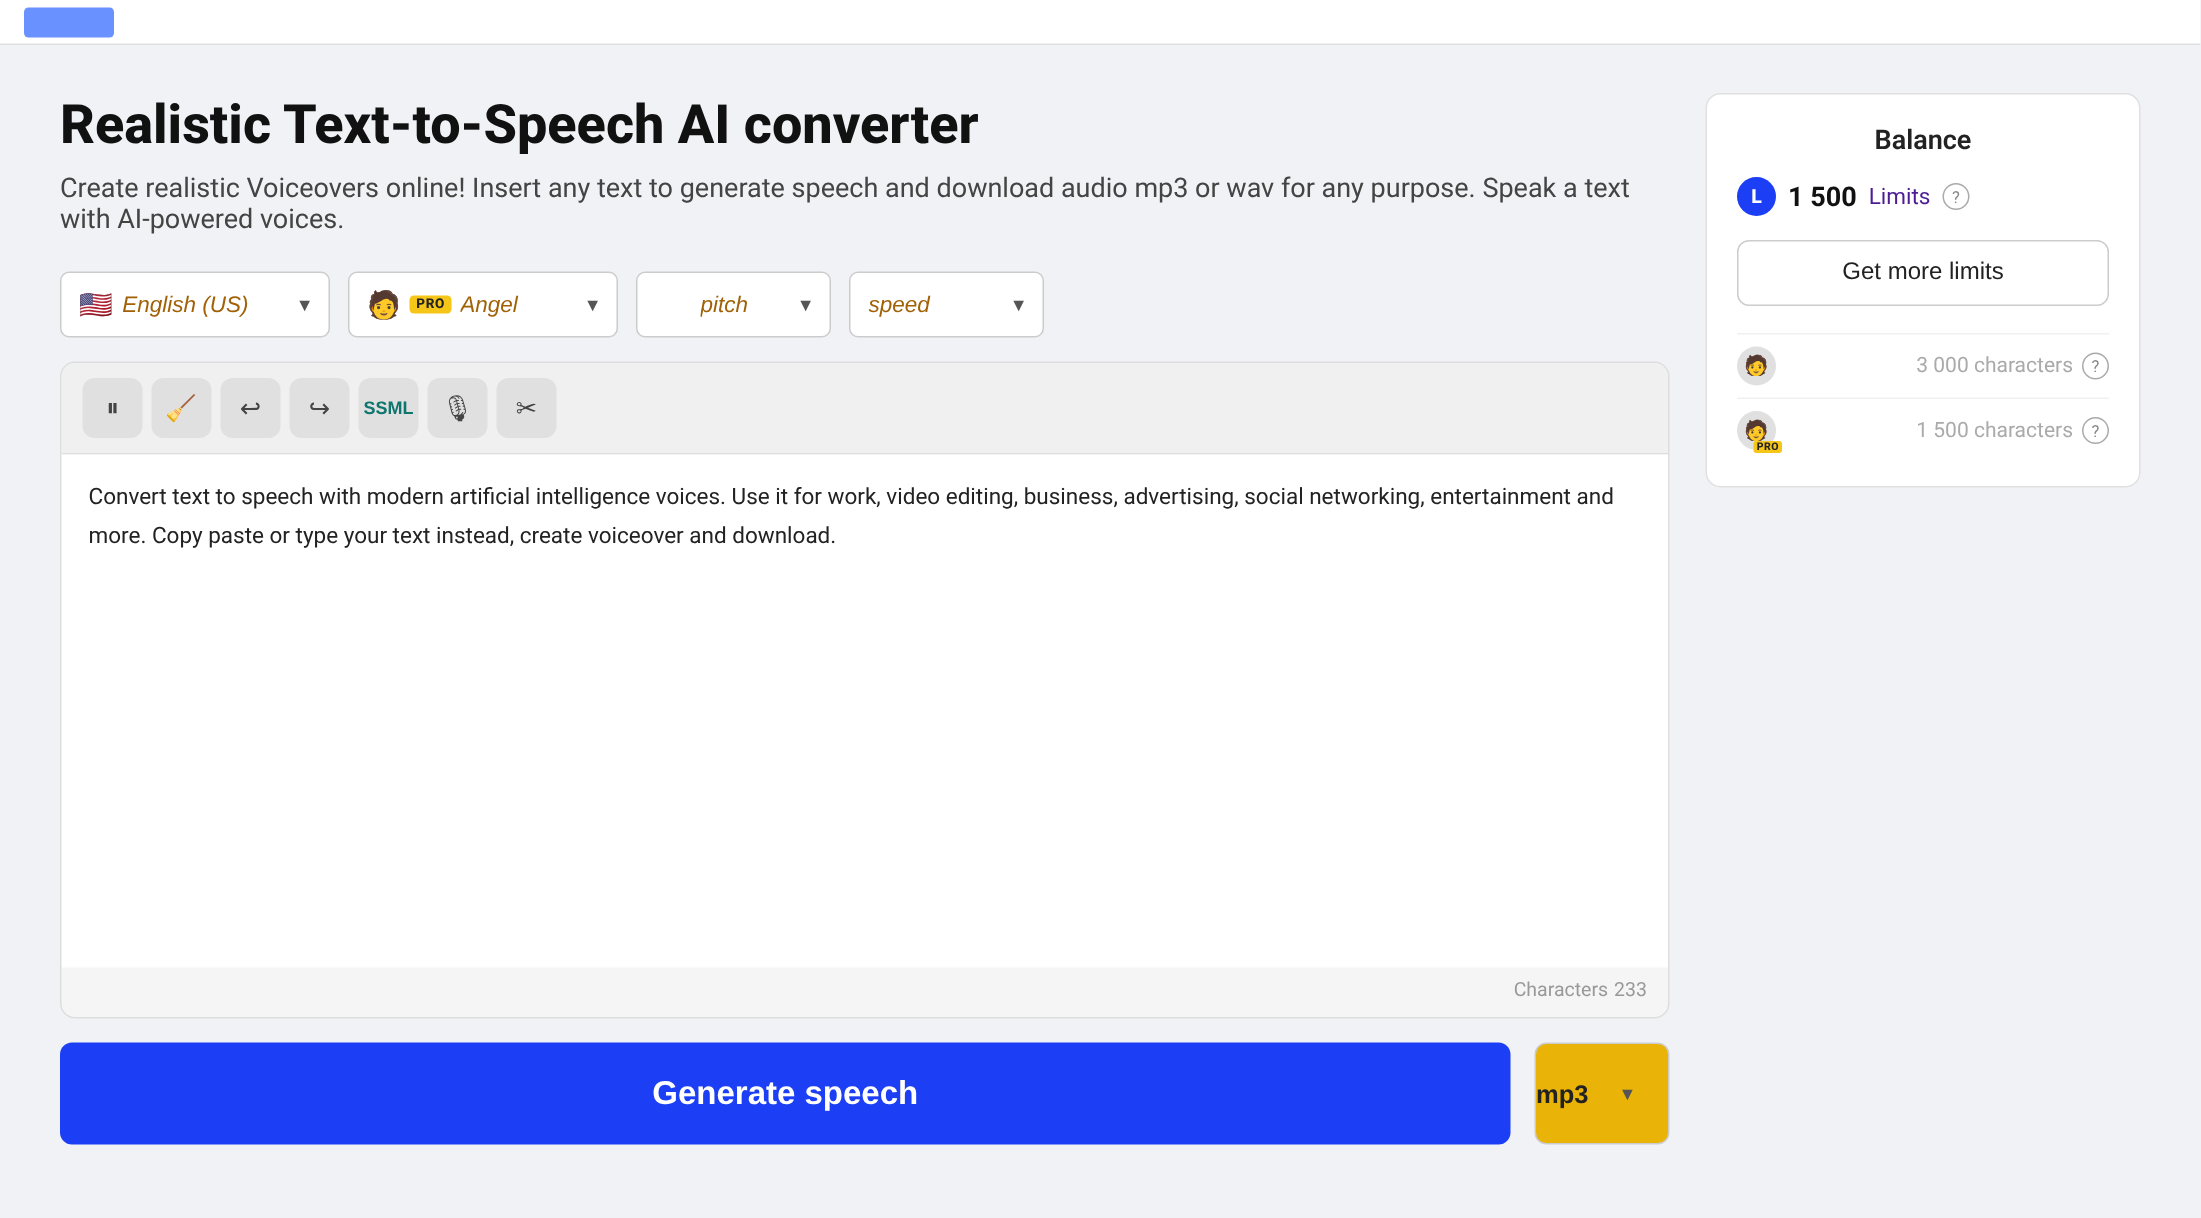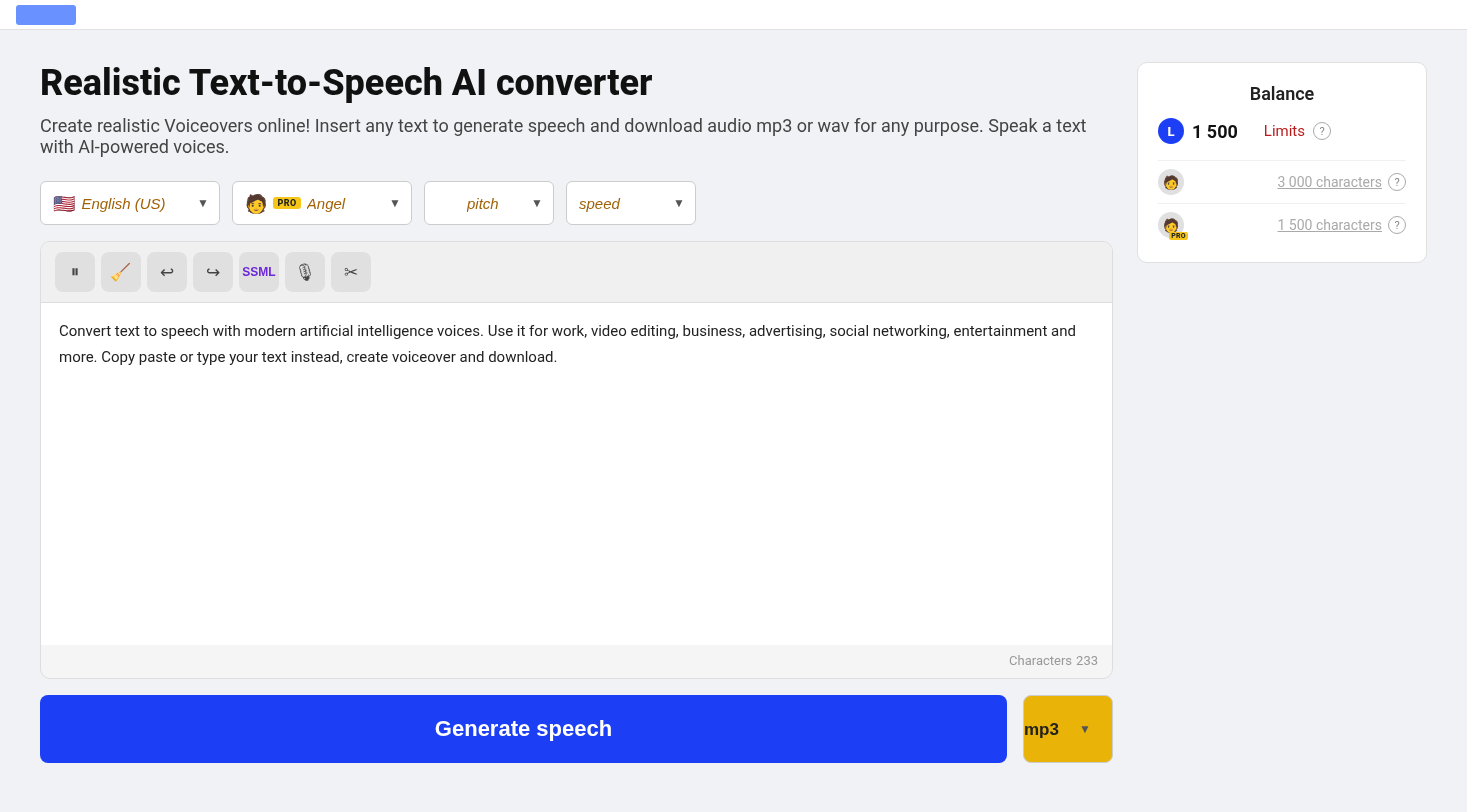--- a/index.html
+++ b/index.html
@@ -236,22 +236,21 @@
       font-weight: 800;
       flex-shrink: 0;
     }
     .balance-number {
       font-size: 18px;
       font-weight: 700;
       color: #111;
     }
     .balance-label {
       font-size: 15px;
-      color: #b91c1c;
-      margin-left: 18px;
+      color: #4c1d95;
     }
     .help-icon {
       width: 18px;
       height: 18px;
       border-radius: 50%;
       border: 1px solid #aaa;
       color: #888;
       display: inline-flex;
       align-items: center;
       justify-content: center;
@@ -290,21 +289,20 @@
       font-size: 13px;
       color: #888;
       flex-shrink: 0;
     }
     .limit-text {
       font-size: 14px;
       color: #aaa;
       flex: 1;
       text-align: right;
       margin-right: 6px;
-      text-decoration: underline;
     }
     .limit-row-pro .limit-icon {
       position: relative;
     }
     .pro-badge-small {
       position: absolute;
       bottom: -2px;
       right: -4px;
       background: #f5c518;
       color: #222;
@@ -391,21 +389,21 @@
         </button>
         <button class="toolbar-btn" title="Clean">
           <span>🧹</span>
         </button>
         <button class="toolbar-btn" title="Undo">
           <span>↩</span>
         </button>
         <button class="toolbar-btn" title="Redo">
           <span>↪</span>
         </button>
-        <button class="toolbar-btn" title="SSML" style="font-size:12px;font-weight:700;color:#6d28d9;">
+        <button class="toolbar-btn" title="SSML" style="font-size:12px;font-weight:700;color:#0f766e;">
           <span>SSML</span>
         </button>
         <button class="toolbar-btn" title="Voice">
           <span>🎙</span>
         </button>
         <button class="toolbar-btn" title="Scissors">
           <span>✂</span>
         </button>
       </div>
 
@@ -436,20 +434,21 @@
     <div class="balance-card">
       <div class="balance-title">Balance</div>
 
       <div class="balance-amount">
         <div class="balance-circle">L</div>
         <span class="balance-number">1 500</span>
         <span class="balance-label">Limits</span>
         <span class="help-icon">?</span>
       </div>
 
+      <button class="get-more-btn">Get more limits</button>
 
       
       <div class="limit-row">
         <div class="limit-icon-wrap">
           <div class="limit-icon">🧑</div>
         </div>
         <span class="limit-text">3 000 characters</span>
         <span class="help-icon">?</span>
       </div>
 

